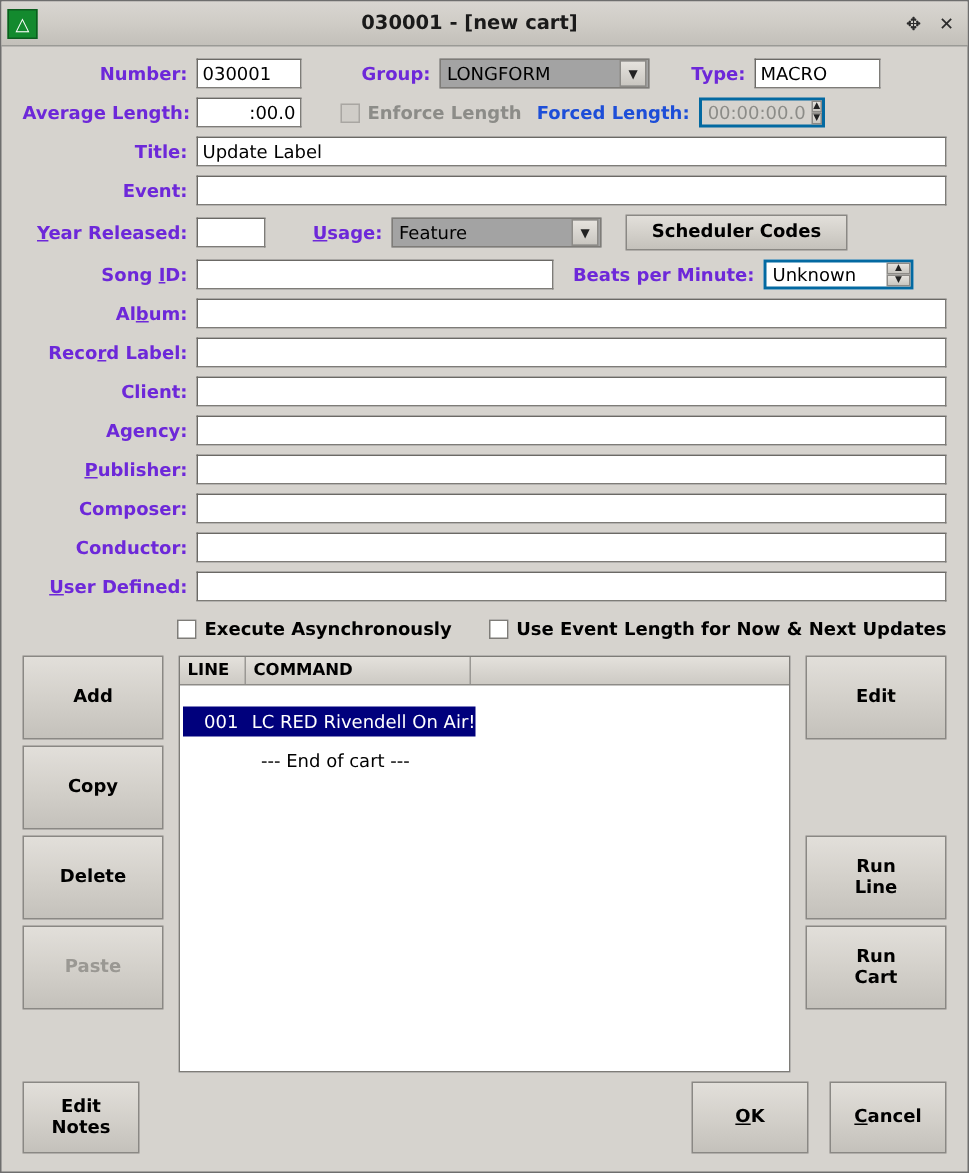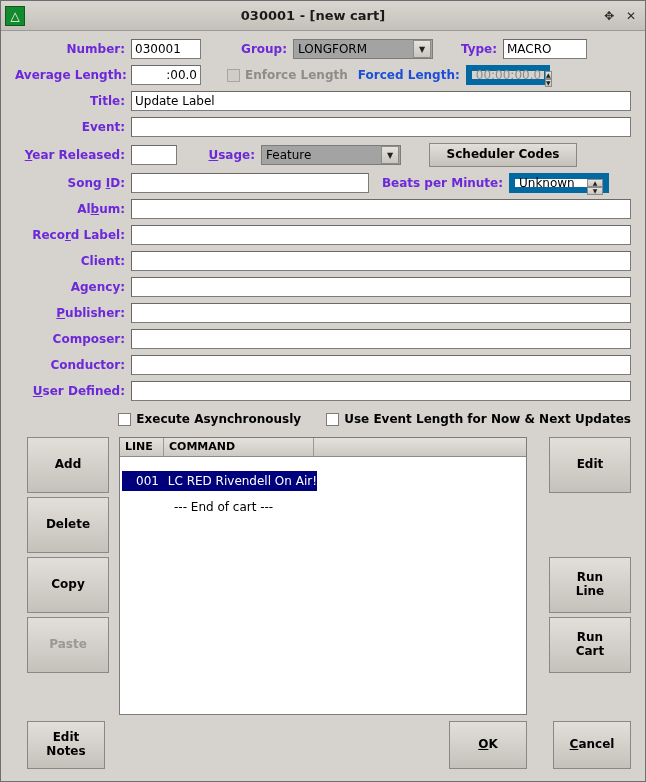--- a/index.html
+++ b/index.html
@@ -104,21 +104,21 @@
   .combo .arrow {
     width: 18px; height: 18px;
     margin: 0 1px 0 0;
     background: linear-gradient(to bottom,#e6e3de,#c9c6c0);
     border: 1px solid #8d8b87;
     display: flex; align-items: center; justify-content: center;
     font-size: 8px; color: #222;
   }
   .spin-wrap {
     height: 20px;
-    border: 6px solid #0369a1;
+    border: 2px solid #0369a1;
     background: #fff;
     display: flex;
     align-items: stretch;
     font-size: 12px;
   }
   .spin-wrap.dis { background: #d6d3ce; }
   .spin-wrap .val { padding: 0 4px; display: flex; align-items: center; flex: 1; white-space: nowrap; }
   .spin-wrap.dis .val { color: #8c8c88; }
   .spin-btns { width: 16px; display: flex; flex-direction: column; }
   .spin-btns div {
@@ -144,21 +144,20 @@
     background: linear-gradient(to bottom,#e2dfda 0%,#d2cfc9 55%,#c4c1bb 100%);
     border: 1px solid #8a8884;
     font-family: "DejaVu Sans", sans-serif;
     font-size: 12px;
     font-weight: bold;
     color: #000;
     display: flex; align-items: center; justify-content: center;
     text-align: center;
     line-height: 1.15;
     cursor: default;
-    margin-left: 12px;
   }
   .btn.dis { color: #9a9893; }
 
   
   .mid {
     display: flex;
     padding: 4px 14px 0 14px;
     flex: 1;
     min-height: 0;
   }
@@ -347,22 +346,22 @@
         <div class="box"></div>
         <span>Use Event Length for Now &amp; Next Updates</span>
       </div>
     </div>
   </div>
 
   <div class="mid">
 
     <div class="col-left">
       <div class="btn" style="margin-bottom:4px">Add</div>
+      <div class="btn" style="margin-bottom:4px">Copy</div>
       <div class="btn" style="margin-bottom:4px">Delete</div>
-      <div class="btn" style="margin-bottom:4px">Copy</div>
       <div class="btn dis">Paste</div>
     </div>
 
     <div class="listwrap">
       <div class="lhead">
         <div class="h-line">LINE</div>
         <div class="h-cmd">COMMAND</div>
         <div class="h-rest"></div>
       </div>
       <div class="lbody">

